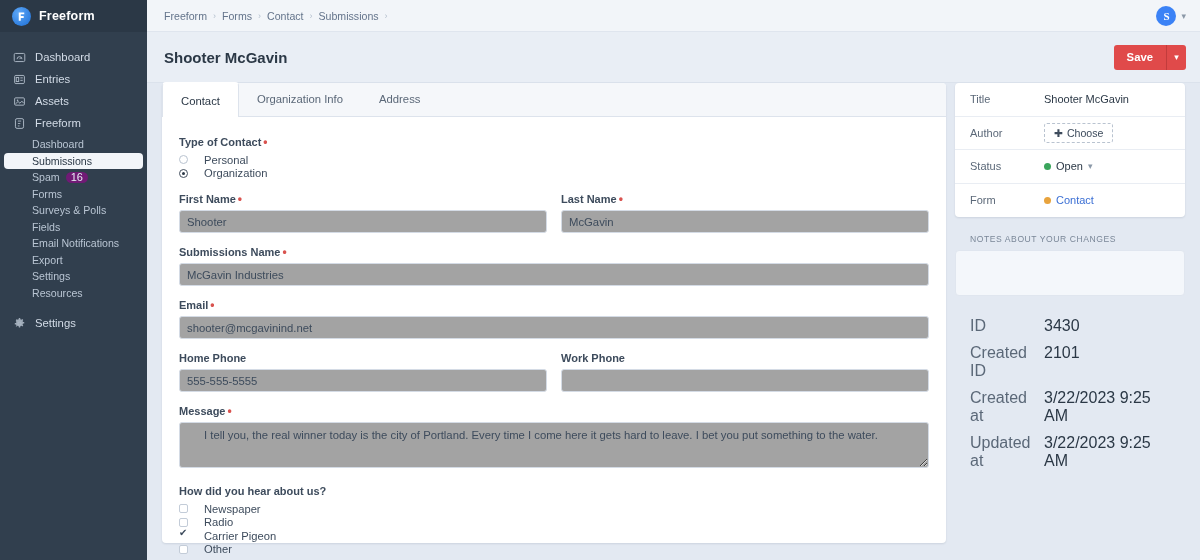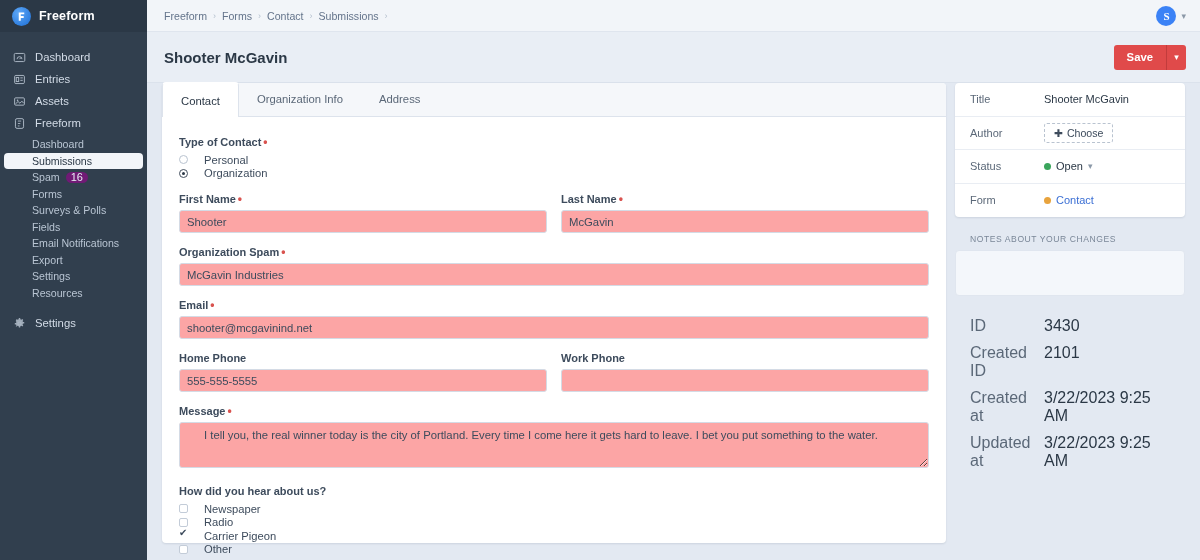--- a/index.html
+++ b/index.html
@@ -223,21 +223,21 @@
   .field { flex: 1; }
 
   .input {
     width: 100%;
     height: 23px;
     border: 1px solid #d4dbe5;
     border-radius: 3px;
     font-size: 11.3px;
     color: #3d4b5c;
     padding: 0 7px;
-    background: #fca5a5;
+    background: #a3a3a3;
     font-family: "Liberation Sans", sans-serif;
     outline: none;
   }
   textarea.input {
     height: 46px;
     padding: 5px 24px;
     resize: vertical;
     line-height: 1.35;
   }
 
@@ -520,21 +520,21 @@
         <label class="flabel">
           <span>Last Name</span><span class="req">•</span>
         </label>
         <input class="input" value="McGavin" style="">
       </div>
     </div>
 
     <div class="field-row">
       <div class="field">
         <label class="flabel">
-          <span>Organization Spam</span><span class="req">•</span>
+          <span>Submissions Name</span><span class="req">•</span>
         </label>
         <input class="input" value="McGavin Industries" style="">
       </div>
     </div>
 
     <div class="field-row">
       <div class="field">
         <label class="flabel">
           <span>Email</span><span class="req">•</span>
         </label>

